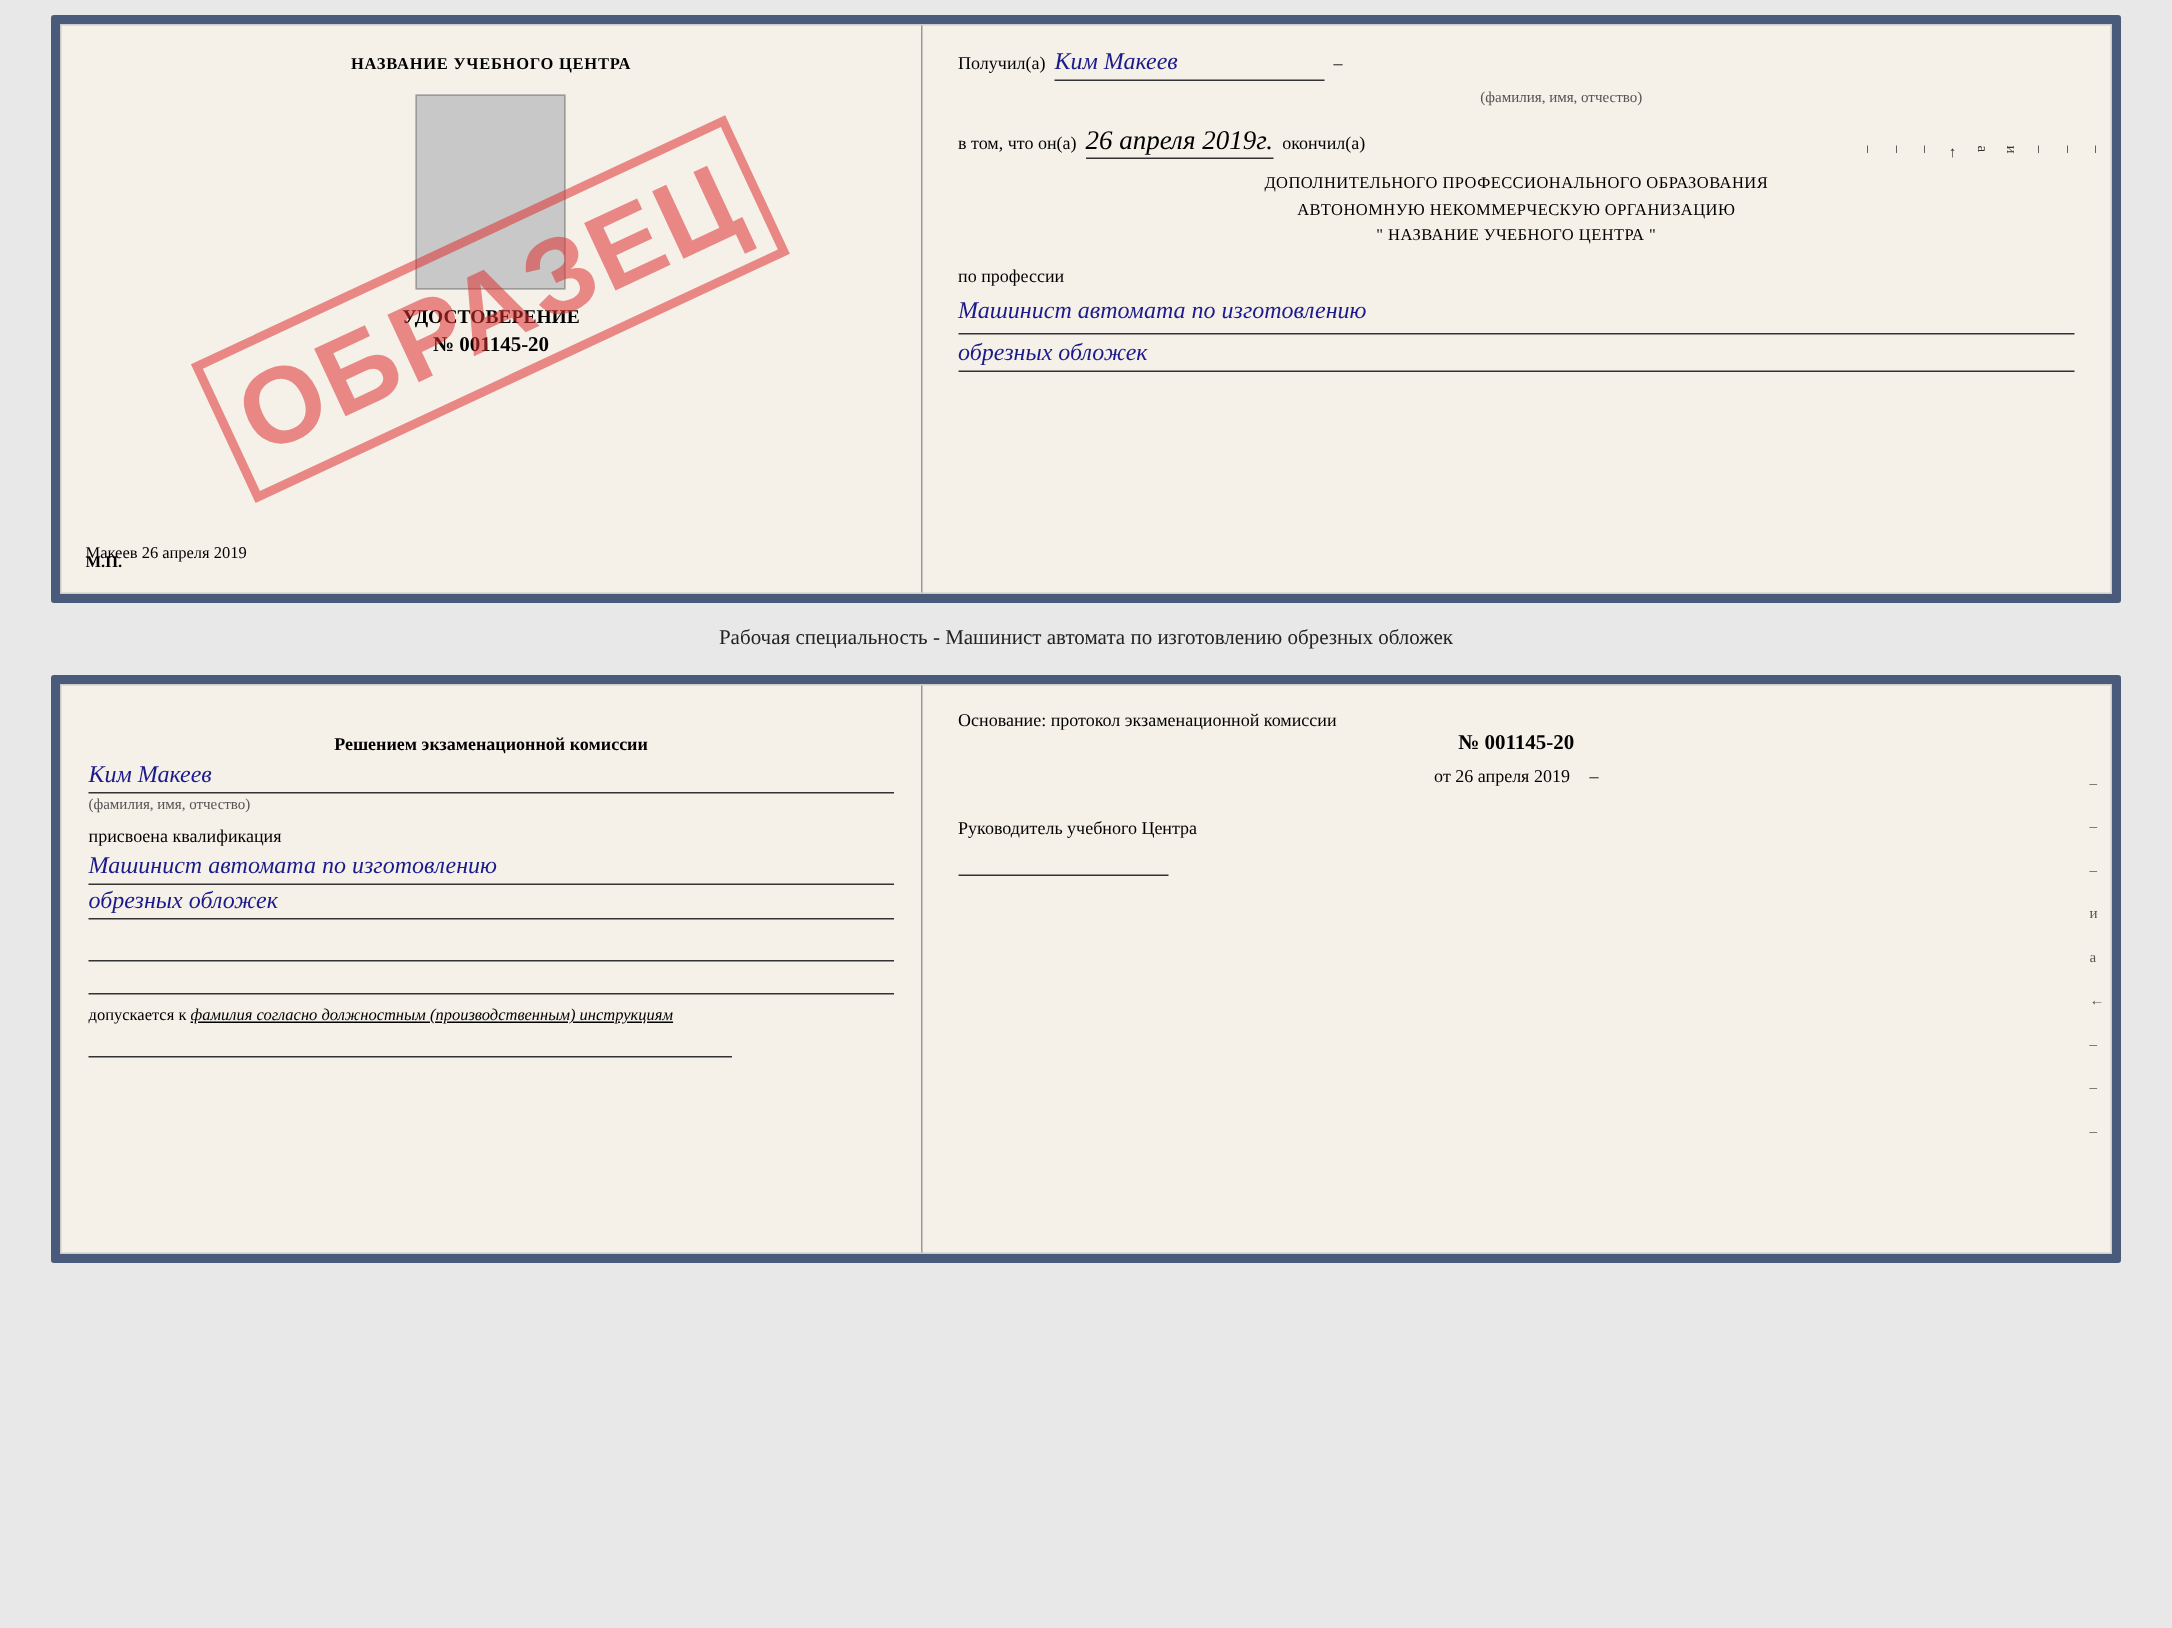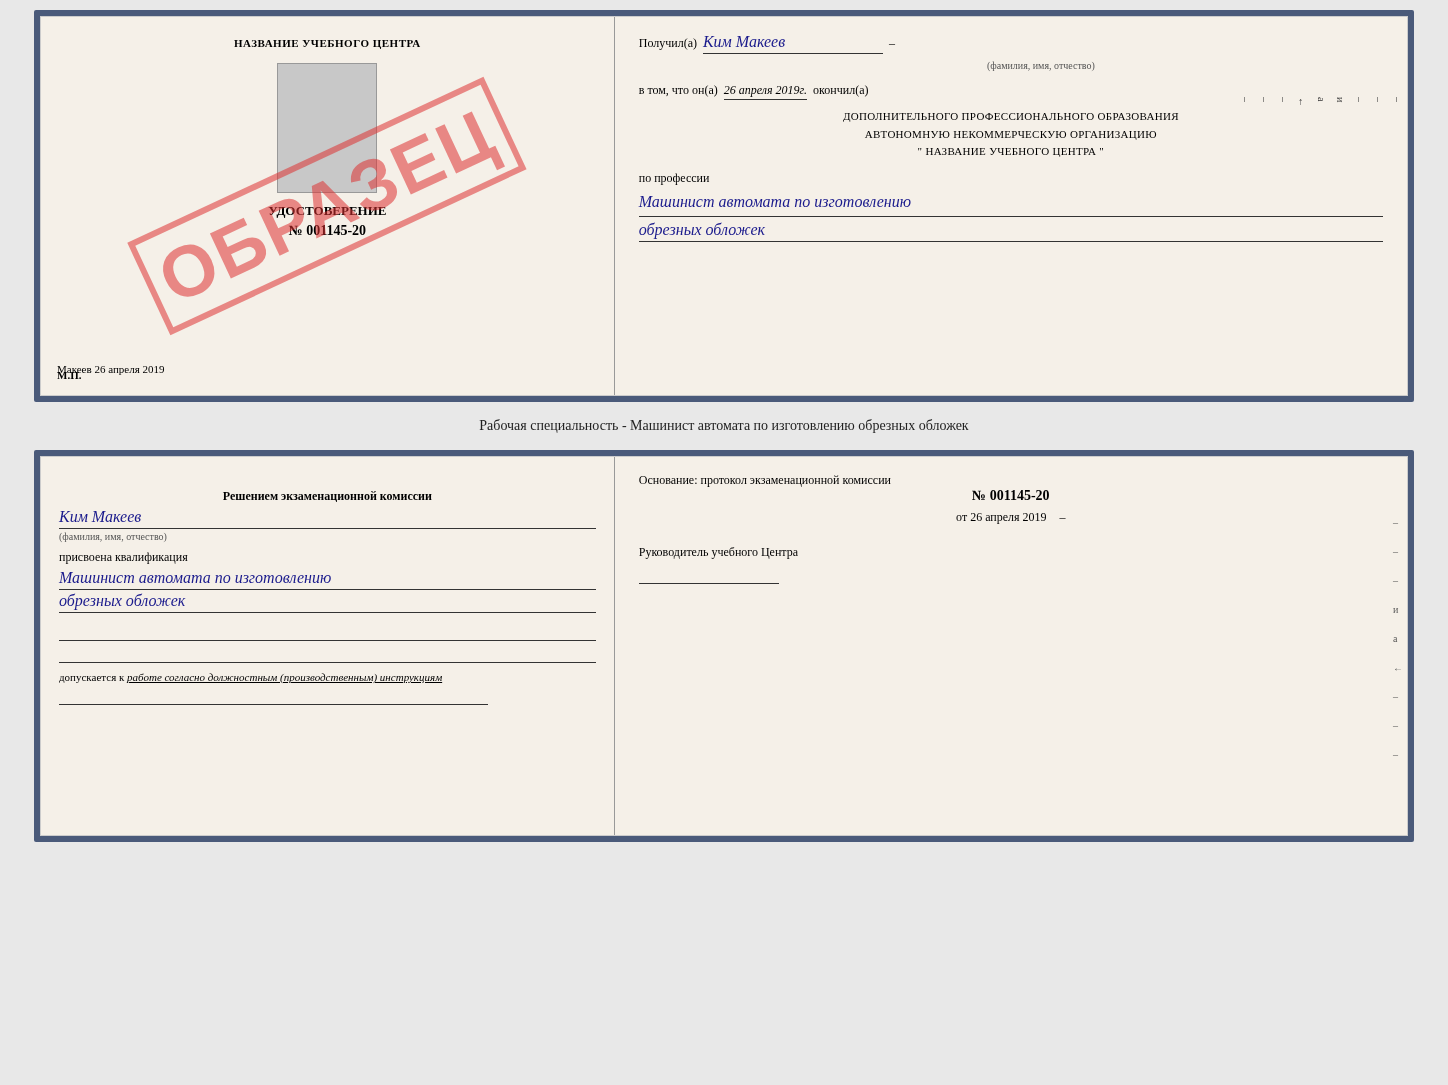--- a/index.html
+++ b/index.html
@@ -144,21 +144,21 @@
     .vtom-line {
       font-size: 12px;
       margin-bottom: 4px;
       display: flex;
       align-items: baseline;
       gap: 6px;
     }
 
     .date-underline {
       font-style: italic;
-      font-size: 12px;
+      font-size: 18px;
       border-bottom: 1px solid #333;
       padding-bottom: 1px;
     }
 
     .org-info {
       font-size: 11px;
       text-transform: uppercase;
       text-align: center;
       line-height: 1.6;
       margin: 8px 0;
@@ -391,21 +391,21 @@
 
       <div class="qualification-label">присвоена квалификация</div>
       <span class="handwritten">Машинист автомата по изготовлению</span>
       <span class="handwritten" style="margin-bottom:10px;">обрезных обложек</span>
 
       <span class="blank-line"></span>
       <span class="blank-line"></span>
 
       <div class="admission-text">
         <span>допускается к</span>
-        <span class="admission-italic">работе согласно должностным (производственным) инструкциям</span>
+        <span class="admission-italic">фамилия согласно должностным (производственным) инструкциям</span>
       </div>
       <span class="blank-line" style="width:80%;"></span>
     </div>
 
     <div class="bottom-right">
       <div class="protocol-title">Основание: протокол экзаменационной комиссии</div>
       <div class="protocol-number">№ 001145-20</div>
       <div class="protocol-date">
         <span>от</span>
         <span>26 апреля 2019</span>

